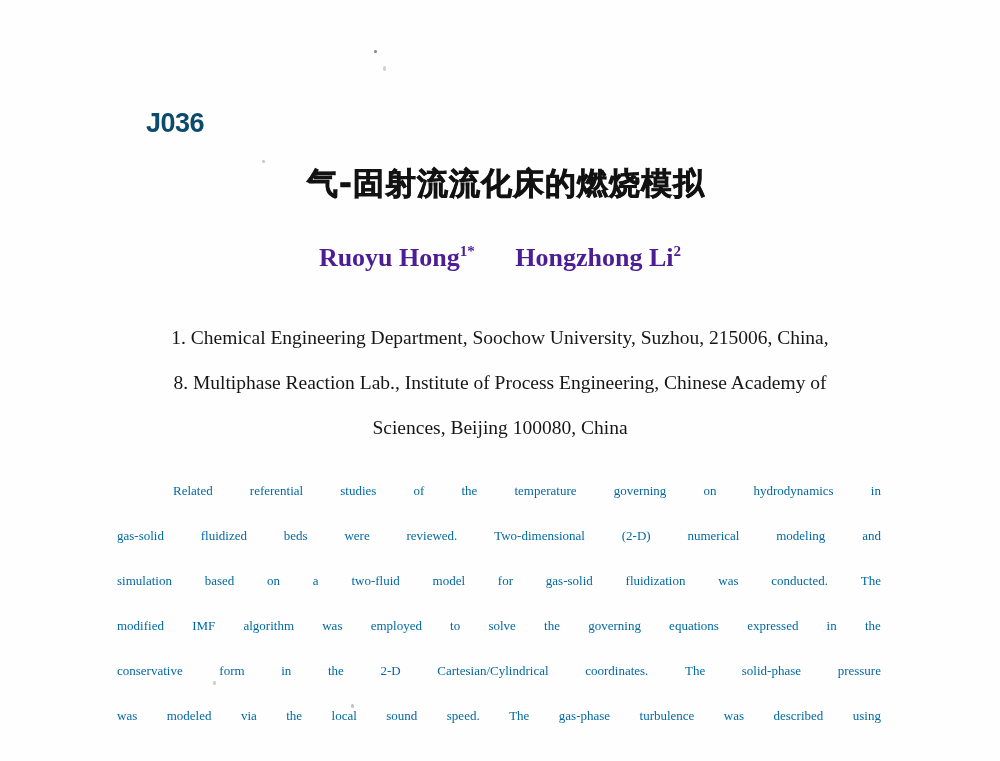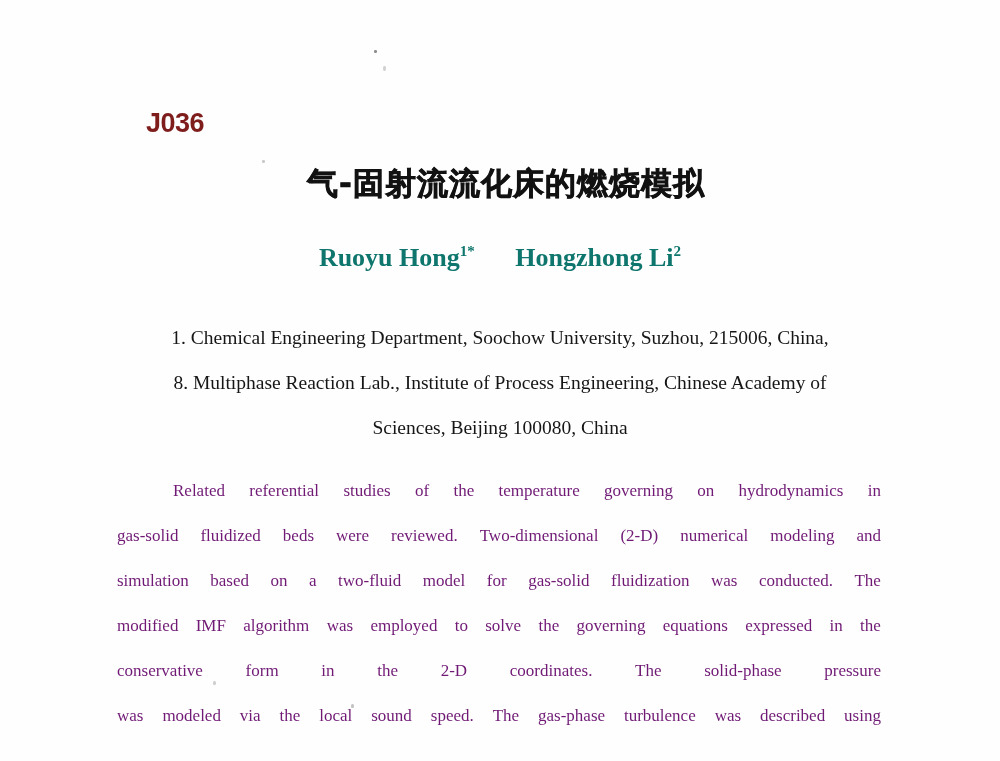--- a/index.html
+++ b/index.html
@@ -35,21 +35,21 @@
   .speck-e { left: 351px; top: 704px; width: 3px; height: 4px; background: #c4c4c4; }
 
   .paper-code {
     position: absolute;
     left: 146px;
     top: 108px;
     font-family: "Liberation Sans", "DejaVu Sans", sans-serif;
     font-weight: bold;
     font-size: 27px;
     letter-spacing: -0.5px;
-    color: #7f1d1d;
+    color: #0c4a6e;
   }
 
   .cn-title {
     position: absolute;
     left: 12px;
     right: 0;
     top: 163px;
     text-align: center;
     font-family: "DejaVu Sans", "Liberation Sans", sans-serif;
     font-weight: bold;
@@ -61,21 +61,21 @@
 
   .authors {
     position: absolute;
     left: 0;
     right: 0;
     top: 243px;
     text-align: center;
     font-family: "Liberation Serif", "DejaVu Serif", serif;
     font-weight: bold;
     font-size: 26px;
-    color: #0f766e;
+    color: #4c1d95;
   }
   .authors .author + .author { margin-left: 34px; }
   .authors sup {
     font-size: 0.58em;
     vertical-align: super;
     font-weight: bold;
   }
 
   .affil {
     position: absolute;
@@ -88,22 +88,22 @@
   }
   .affil-1 { top: 328px; }
   .affil-2 { top: 373px; }
   .affil-3 { top: 418px; }
 
   .abstract {
     position: absolute;
     left: 117px;
     top: 478px;
     width: 764px;
-    font-size: 17px;
-    color: #701a75;
+    font-size: 13px;
+    color: #0369a1;
     text-align: right;
   }
   .abs-line {
     height: 45px;
     line-height: 25px;
     display: flex;
     white-space: nowrap;
   }
   .abs-line.justify {
     justify-content: space-between;
@@ -192,20 +192,21 @@
         <span>expressed</span>
         <span>in</span>
         <span>the</span>
       </div>
       <div class="abs-line justify">
         <span>conservative</span>
         <span>form</span>
         <span>in</span>
         <span>the</span>
         <span>2-D</span>
+        <span>Cartesian/Cylindrical</span>
         <span>coordinates.</span>
         <span>The</span>
         <span>solid-phase</span>
         <span>pressure</span>
       </div>
       <div class="abs-line justify">
         <span>was</span>
         <span>modeled</span>
         <span>via</span>
         <span>the</span>

